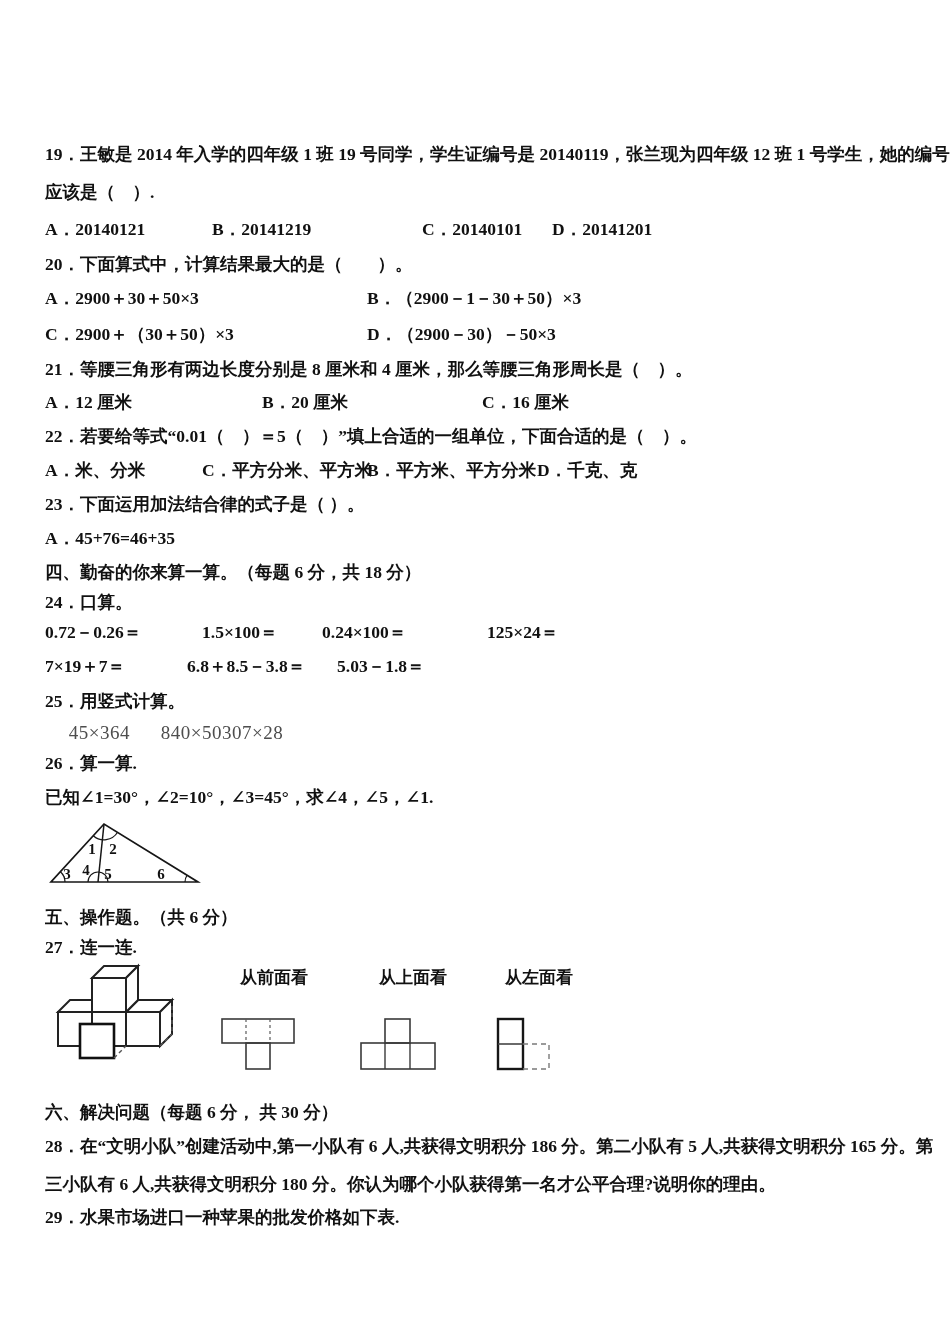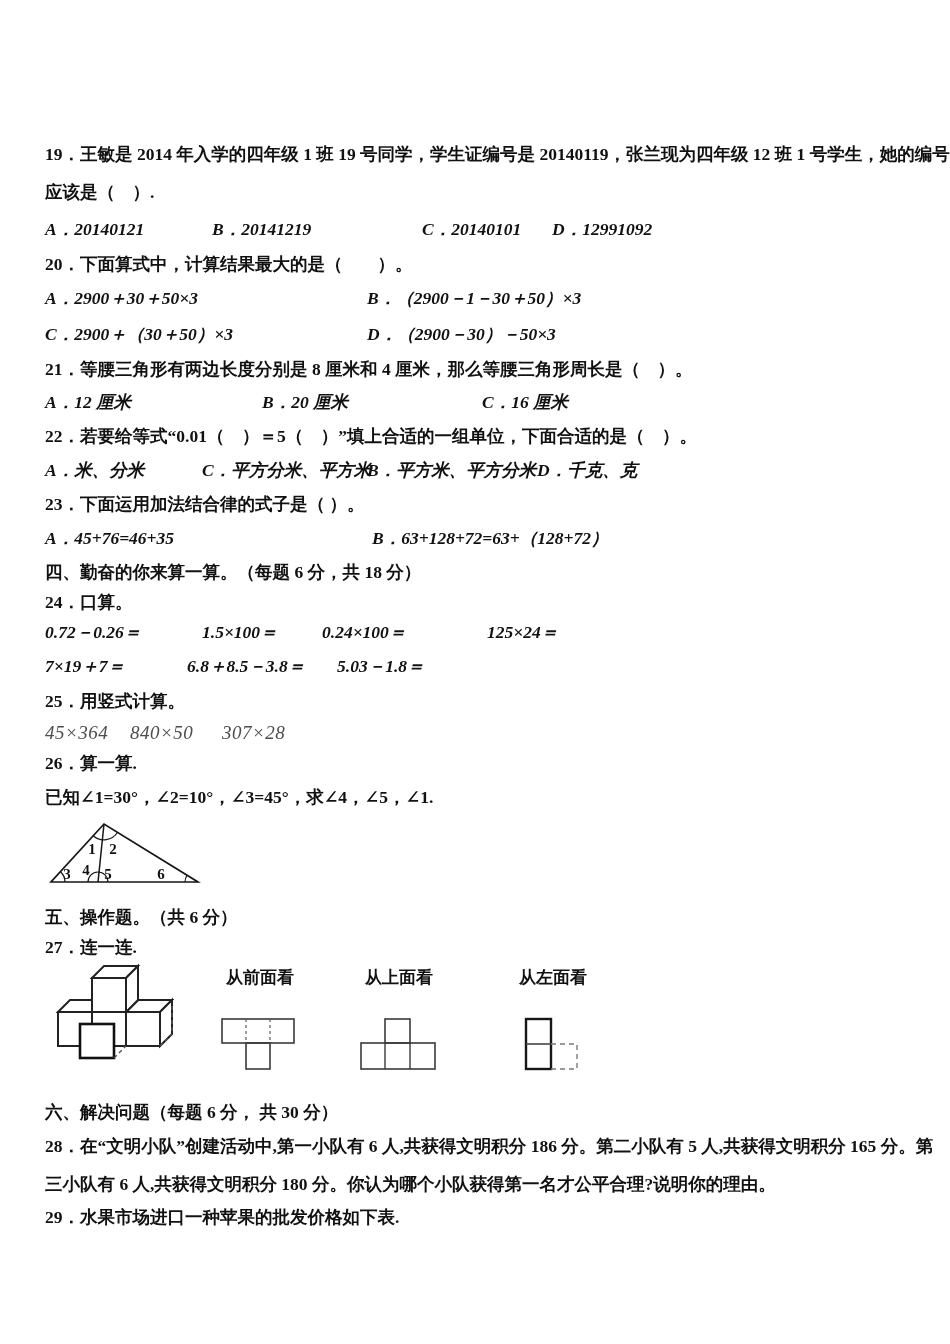--- a/index.html
+++ b/index.html
@@ -12,56 +12,56 @@
     font-family:"Liberation Serif","DejaVu Serif",serif;
     font-weight:700;
     color:#111111;
     font-size:17.5px;
     overflow:hidden;
     margin-top:43px;
   }
   .ln{line-height:38px;white-space:nowrap;}.lh27{line-height:27px}.lh28{line-height:28px}
   .lh29{line-height:29px}.lh30{line-height:30px}.lh33{line-height:33px}
   .lh34{line-height:34px}.lh35{line-height:35px}.lh36{line-height:36px}
-  .opts{display:flex;font-style:italic;}
+  .opts{display:flex;}
   .opt{white-space:nowrap;flex:0 0 auto;}
   
   .w167{width:167px}.w210{width:210px}.w130{width:130px}
   .w322{width:322px}
   .w217{width:217px}.w220{width:220px}
   .w157{width:157px}.w170{width:170px}.w165{width:165px}
   .w327{width:327px}
   .w120{width:120px}
   .w142{width:142px}.w150{width:150px}.w160{width:160px}
   .w85{width:85px}.w92{width:92px}
   .vert-calc{
-    font-weight:400;color:#4d4d4d;font-size:19px;letter-spacing:.5px;
+    font-weight:400;color:#4d4d4d;font-size:19px;letter-spacing:.5px;text-align:right;
   }
   .tri-wrap{margin:4px 0 6px 2px;height:78px;}
   .fig27{position:relative;height:135px;}
   .cube-fig{position:absolute;left:3px;top:0px;}
-  .view-col{position:absolute;top:6px;width:96px;text-align:center;}
+  .view-col{position:absolute;top:6px;width:96px;text-align:right;}
   .view-col .vlabel{display:block;line-height:20px;font-size:17px;}
   .view-col svg{display:block;margin:30px auto 0 auto;}
-  .vc1{left:167px}.vc2{left:306px}.vc3{left:460px}
+  .vc1{left:167px}.vc2{left:306px}.vc3{left:432px}
   svg{overflow:visible}
   .svg-num{font-family:"Liberation Serif","DejaVu Serif",serif;font-weight:700;font-size:15px;fill:#111;}
 </style>
 </head>
 <body>
 
 <div class="page">
 
   <div class="ln">19．王敏是 2014 年入学的四年级 1 班 19 号同学，学生证编号是 20140119，张兰现为四年级 12 班 1 号学生，她的编号</div>
   <div class="ln">应该是（　）.</div>
   <div class="ln lh36 opts">
     <span class="opt w167">A．20140121</span>
     <span class="opt w210">B．20141219</span>
     <span class="opt w130">C．20140101</span>
-    <span class="opt">D．12991092</span>
+    <span class="opt">D．20141201</span>
   </div>
 
   <div class="ln lh34">20．下面算式中，计算结果最大的是（　　）。</div>
   <div class="ln lh35 opts">
     <span class="opt w322">A．2900＋30＋50×3</span>
     <span class="opt">B．（2900－1－30＋50）×3</span>
   </div>
   <div class="ln lh36 opts">
     <span class="opt w322">C．2900＋（30＋50）×3</span>
     <span class="opt">D．（2900－30）－50×3</span>
@@ -78,21 +78,20 @@
   <div class="ln lh34 opts">
     <span class="opt w157">A．米、分米</span>
     <span class="opt w165">C．平方分米、平方米</span>
     <span class="opt w170">B．平方米、平方分米</span>
     <span class="opt">D．千克、克</span>
   </div>
 
   <div class="ln lh34">23．下面运用加法结合律的式子是（ ）。</div>
   <div class="ln lh35 opts">
     <span class="opt w327">A．45+76=46+35</span>
-    <span class="opt">B．63+128+72=63+（128+72）</span>
   </div>
 
   <div class="ln lh33">四、勤奋的你来算一算。（每题 6 分，共 18 分）</div>
 
   <div class="ln lh27">24．口算。</div>
   <div class="ln lh33 opts">
     <span class="opt w157">0.72－0.26＝</span>
     <span class="opt w120">1.5×100＝</span>
     <span class="opt w165">0.24×100＝</span>
     <span class="opt">125×24＝</span>

